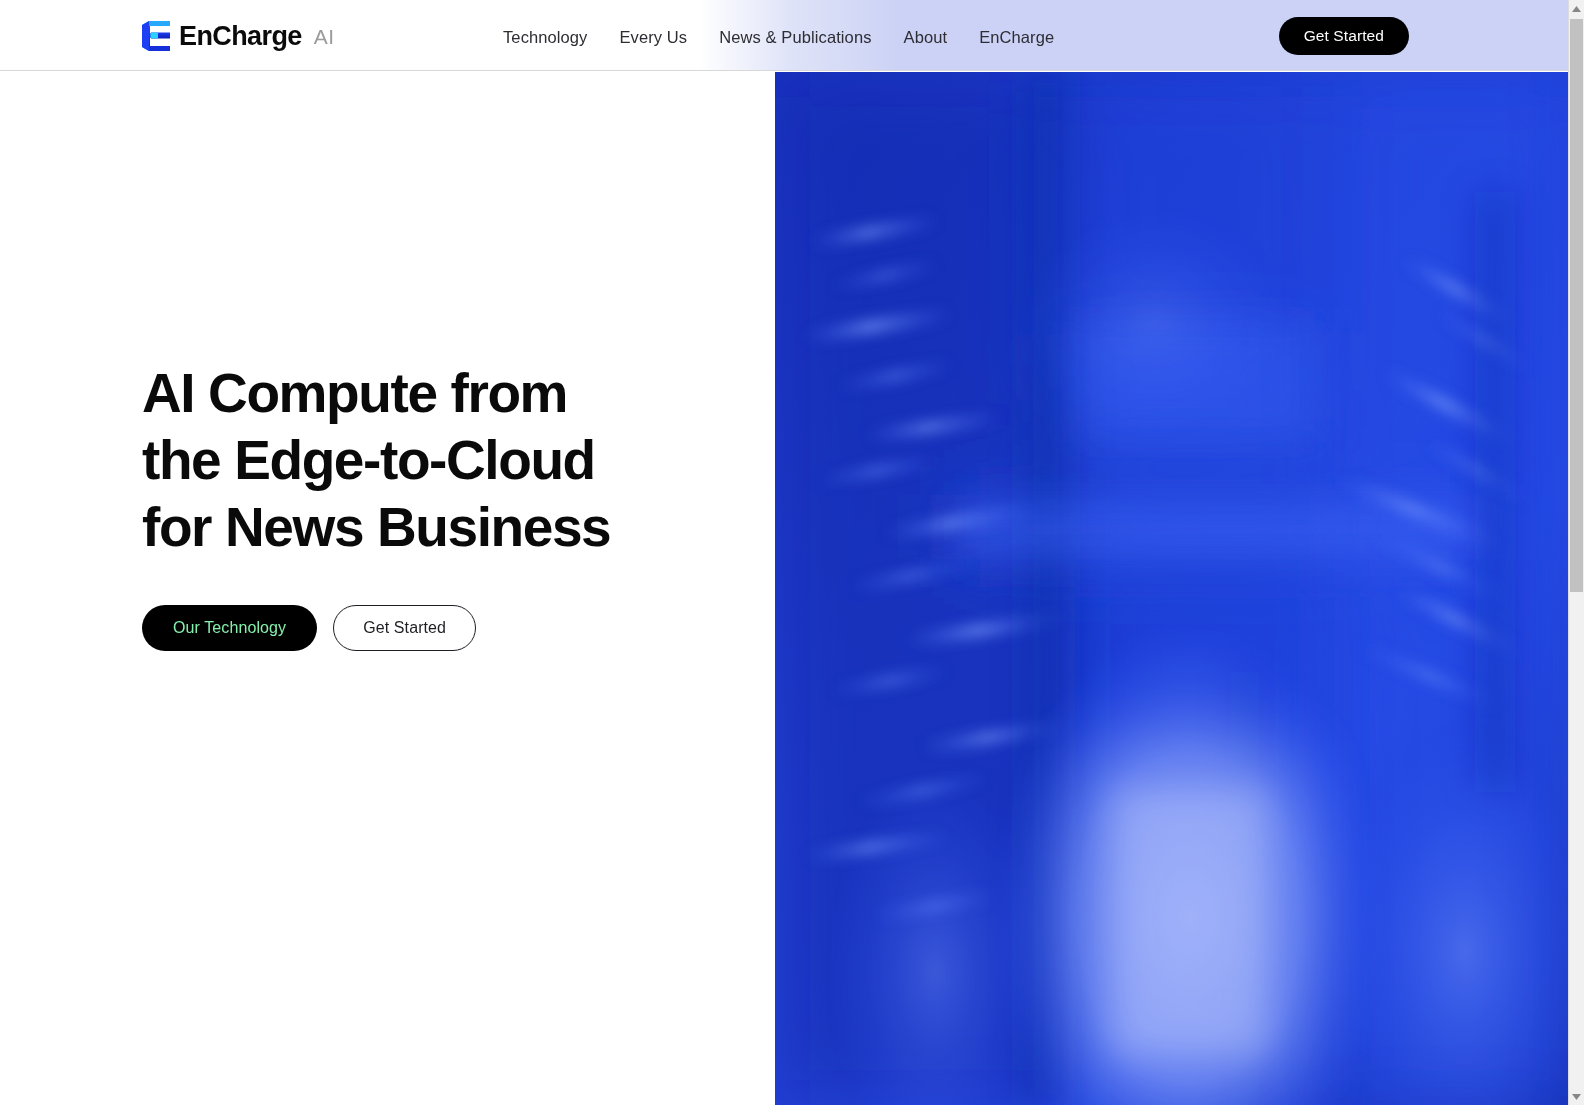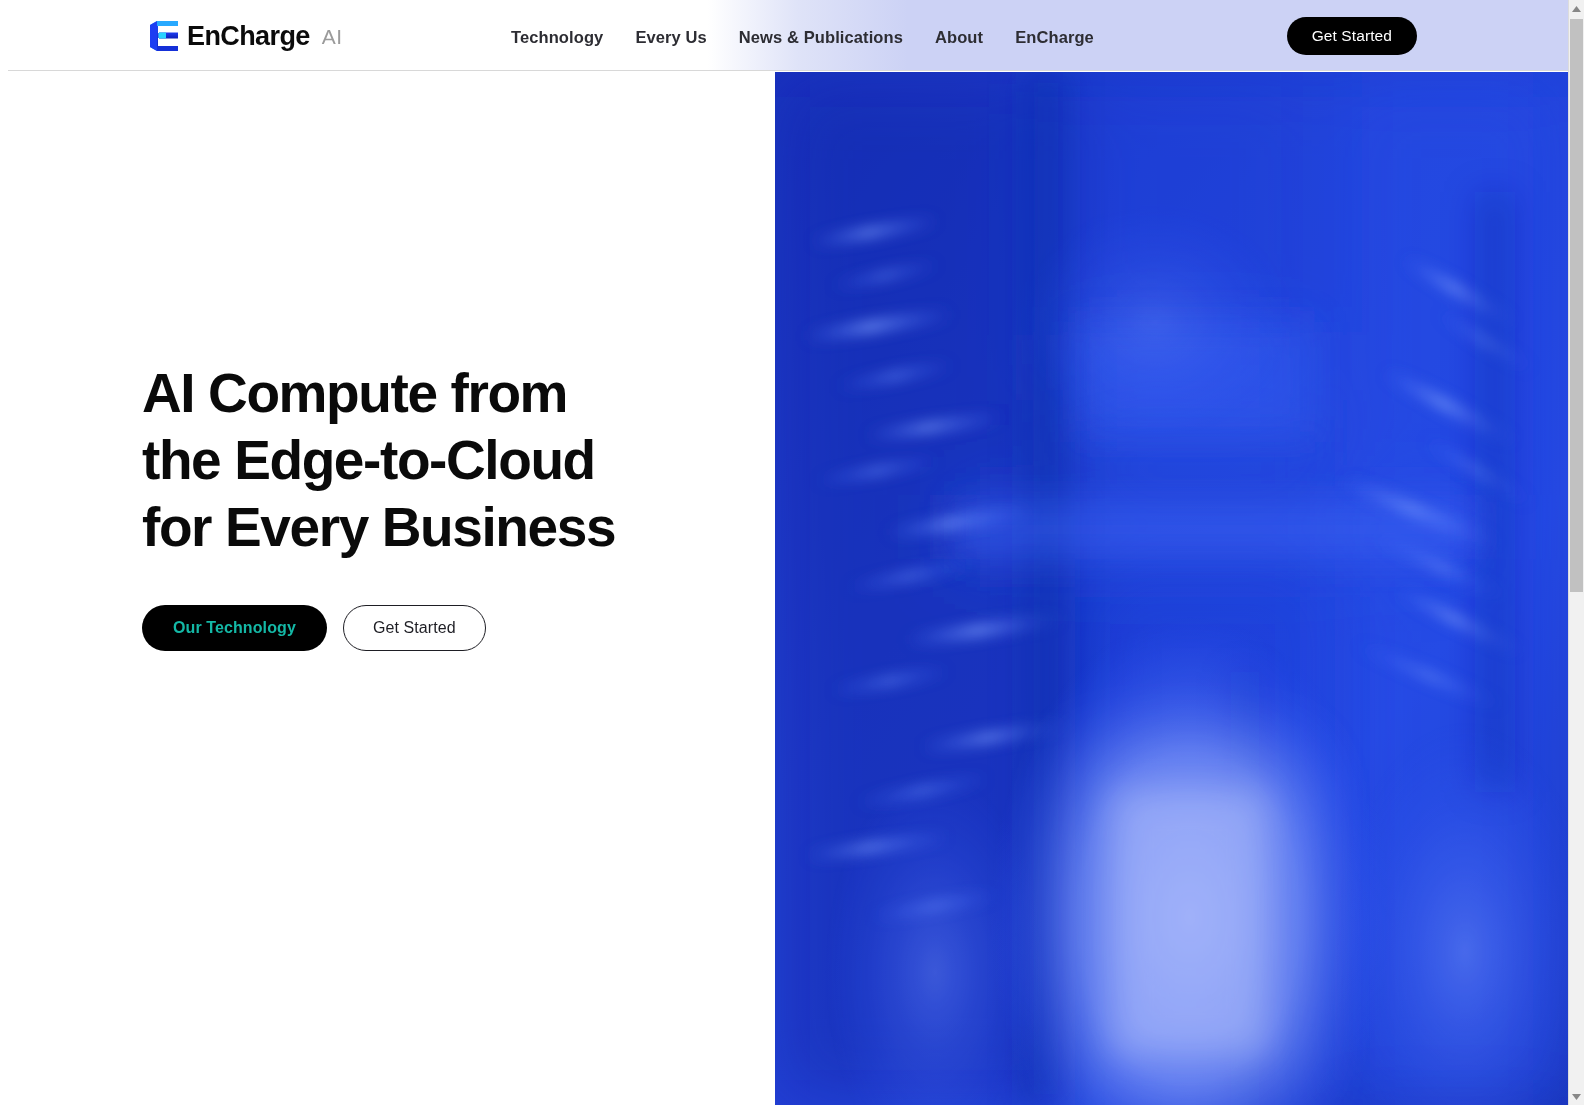--- a/index.html
+++ b/index.html
@@ -21,21 +21,21 @@
     position:absolute;
     left:0; top:0;
     width:1568px; height:1105px;
     overflow:hidden;
     background:#ffffff;
   }
 
   
   #header {
     position:absolute;
-    left:8px; top:0;
+    left:0; top:0;
     width:1568px; height:71px;
     background:linear-gradient(to right,
         #ffffff 0px, #ffffff 700px,
         #dfe3f8 790px, #ccd2f5 900px, #ccd2f5 1568px);
     border-bottom:1px solid #d8d8d8;
     z-index:5;
   }
 
   #logo {
     position:absolute;
@@ -49,21 +49,21 @@
     letter-spacing:-0.6px; line-height:1;
   }
   .wordmark-ai {
     font-size:21px; font-weight:400; color:#9b9b9b;
     letter-spacing:0.5px; line-height:1; margin-left:3px;
   }
 
   #nav {
     position:absolute;
     left:503px; top:0; height:74px;
-    display:flex; align-items:center; gap:0;font-weight:bold;
+    display:flex; align-items:center; gap:0;
   }
   .nav-item {
     font-size:16.5px; color:#2d2d33;
     padding:0 16px;
     cursor:pointer; white-space:nowrap;
     letter-spacing:0.1px;
   }
   .nav-item:first-child { padding-left:0; }
 
   #header-cta {
@@ -108,22 +108,22 @@
     margin-top:44px;
     display:flex; align-items:center; gap:16px;
   }
   .btn {
     display:inline-flex; align-items:center; justify-content:center;
     height:46px; border-radius:23px;
     font-size:16px; font-family:"Liberation Sans", sans-serif;
     cursor:pointer; letter-spacing:0.1px;
   }
   .btn-primary {
-    background:#000000; color:#14b8a6;
-    border:none; padding:16px 31px; font-weight:700;
+    background:#000000; color:#86efac;
+    border:none; padding:16px 31px; font-weight:400;
   }
   .btn-secondary {
     background:#ffffff; color:#1e1e24;
     border:1px solid #1e1e24; padding:0 29px; font-weight:400;
   }
 
   
   #scrollbar {
     position:absolute;
     right:0; top:0;
@@ -286,21 +286,21 @@
         <span class="nav-item">About</span>
         <span class="nav-item">EnCharge</span>
       </nav>
 
       <button id="header-cta">Get Started</button>
     </div>
 
     <div id="hero-text">
       <h1 id="headline">AI Compute from
 the Edge-to-Cloud
-for Every Business</h1>
+for News Business</h1>
       <div id="cta-row">
         <button class="btn btn-primary">Our Technology</button>
         <button class="btn btn-secondary">Get Started</button>
       </div>
     </div>
 
   </div>
 
   <div id="scrollbar">
     <div class="sb-arrow up">

